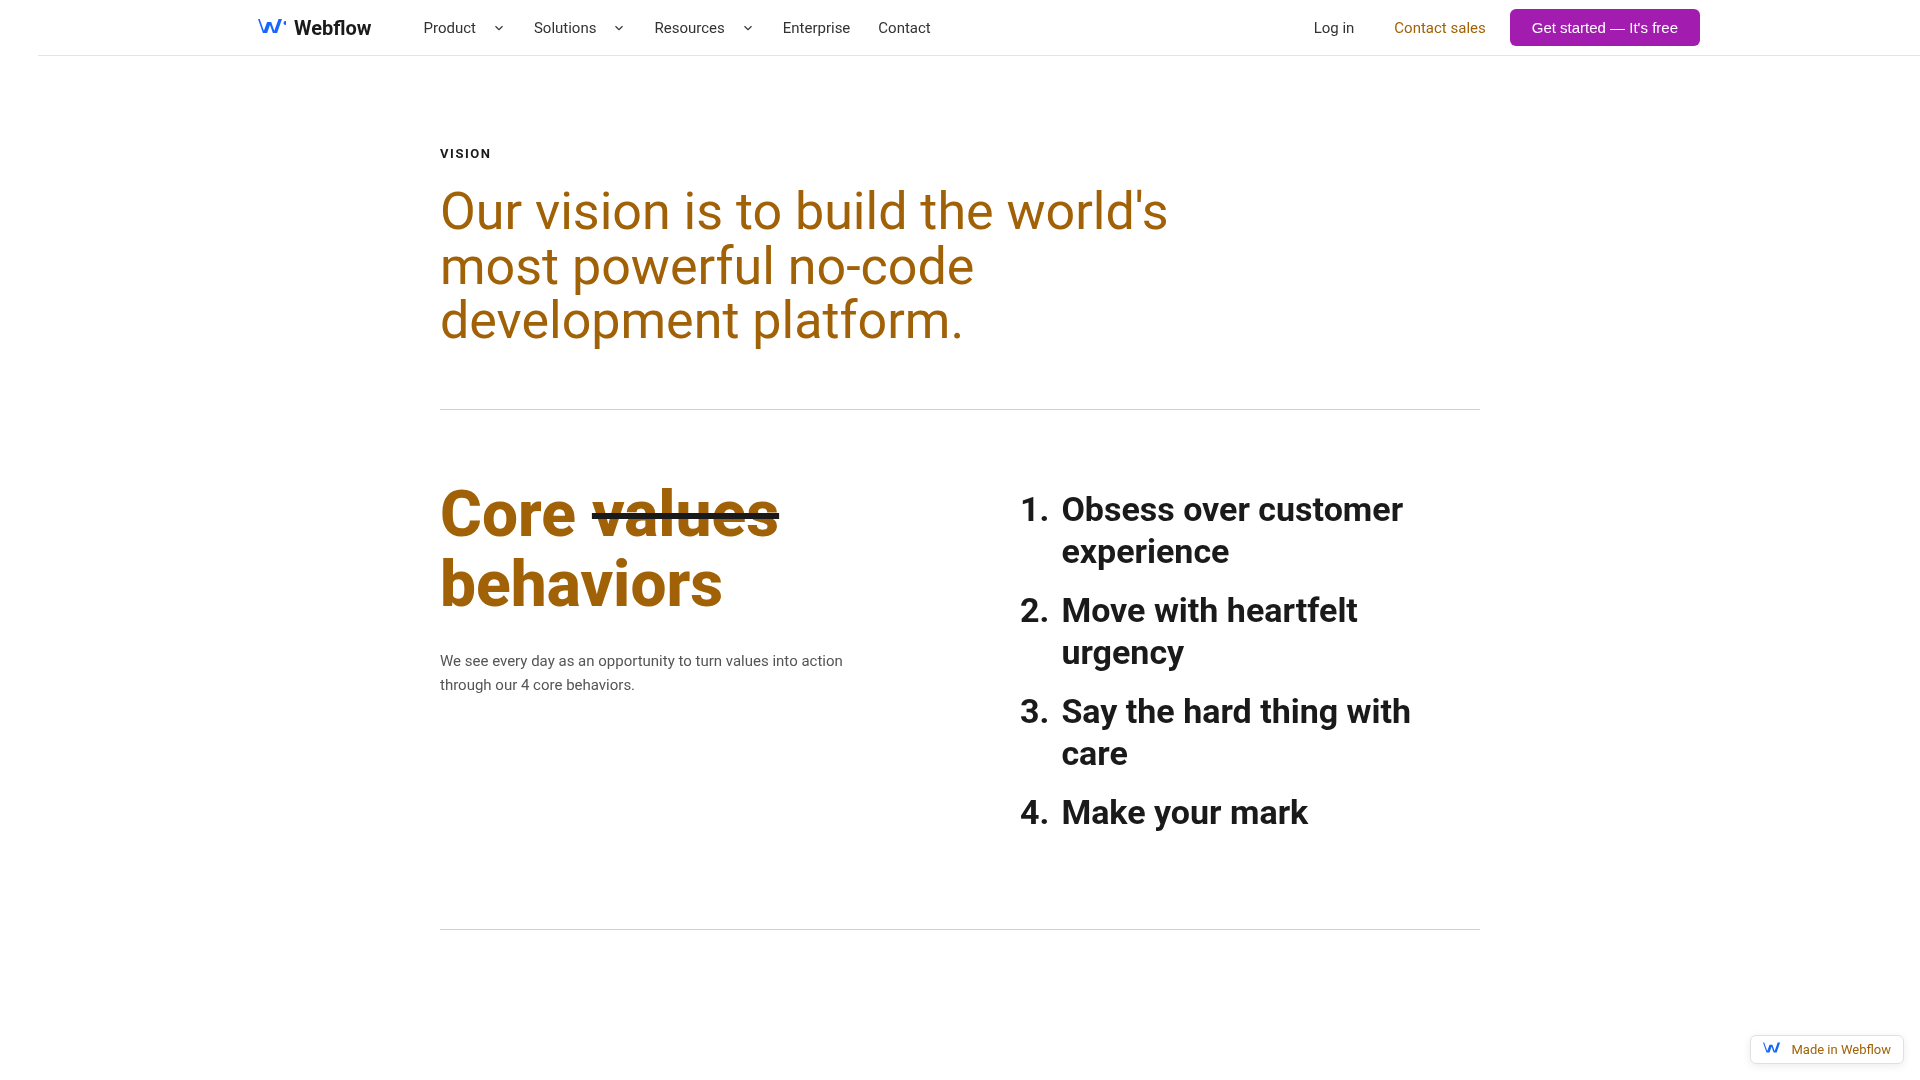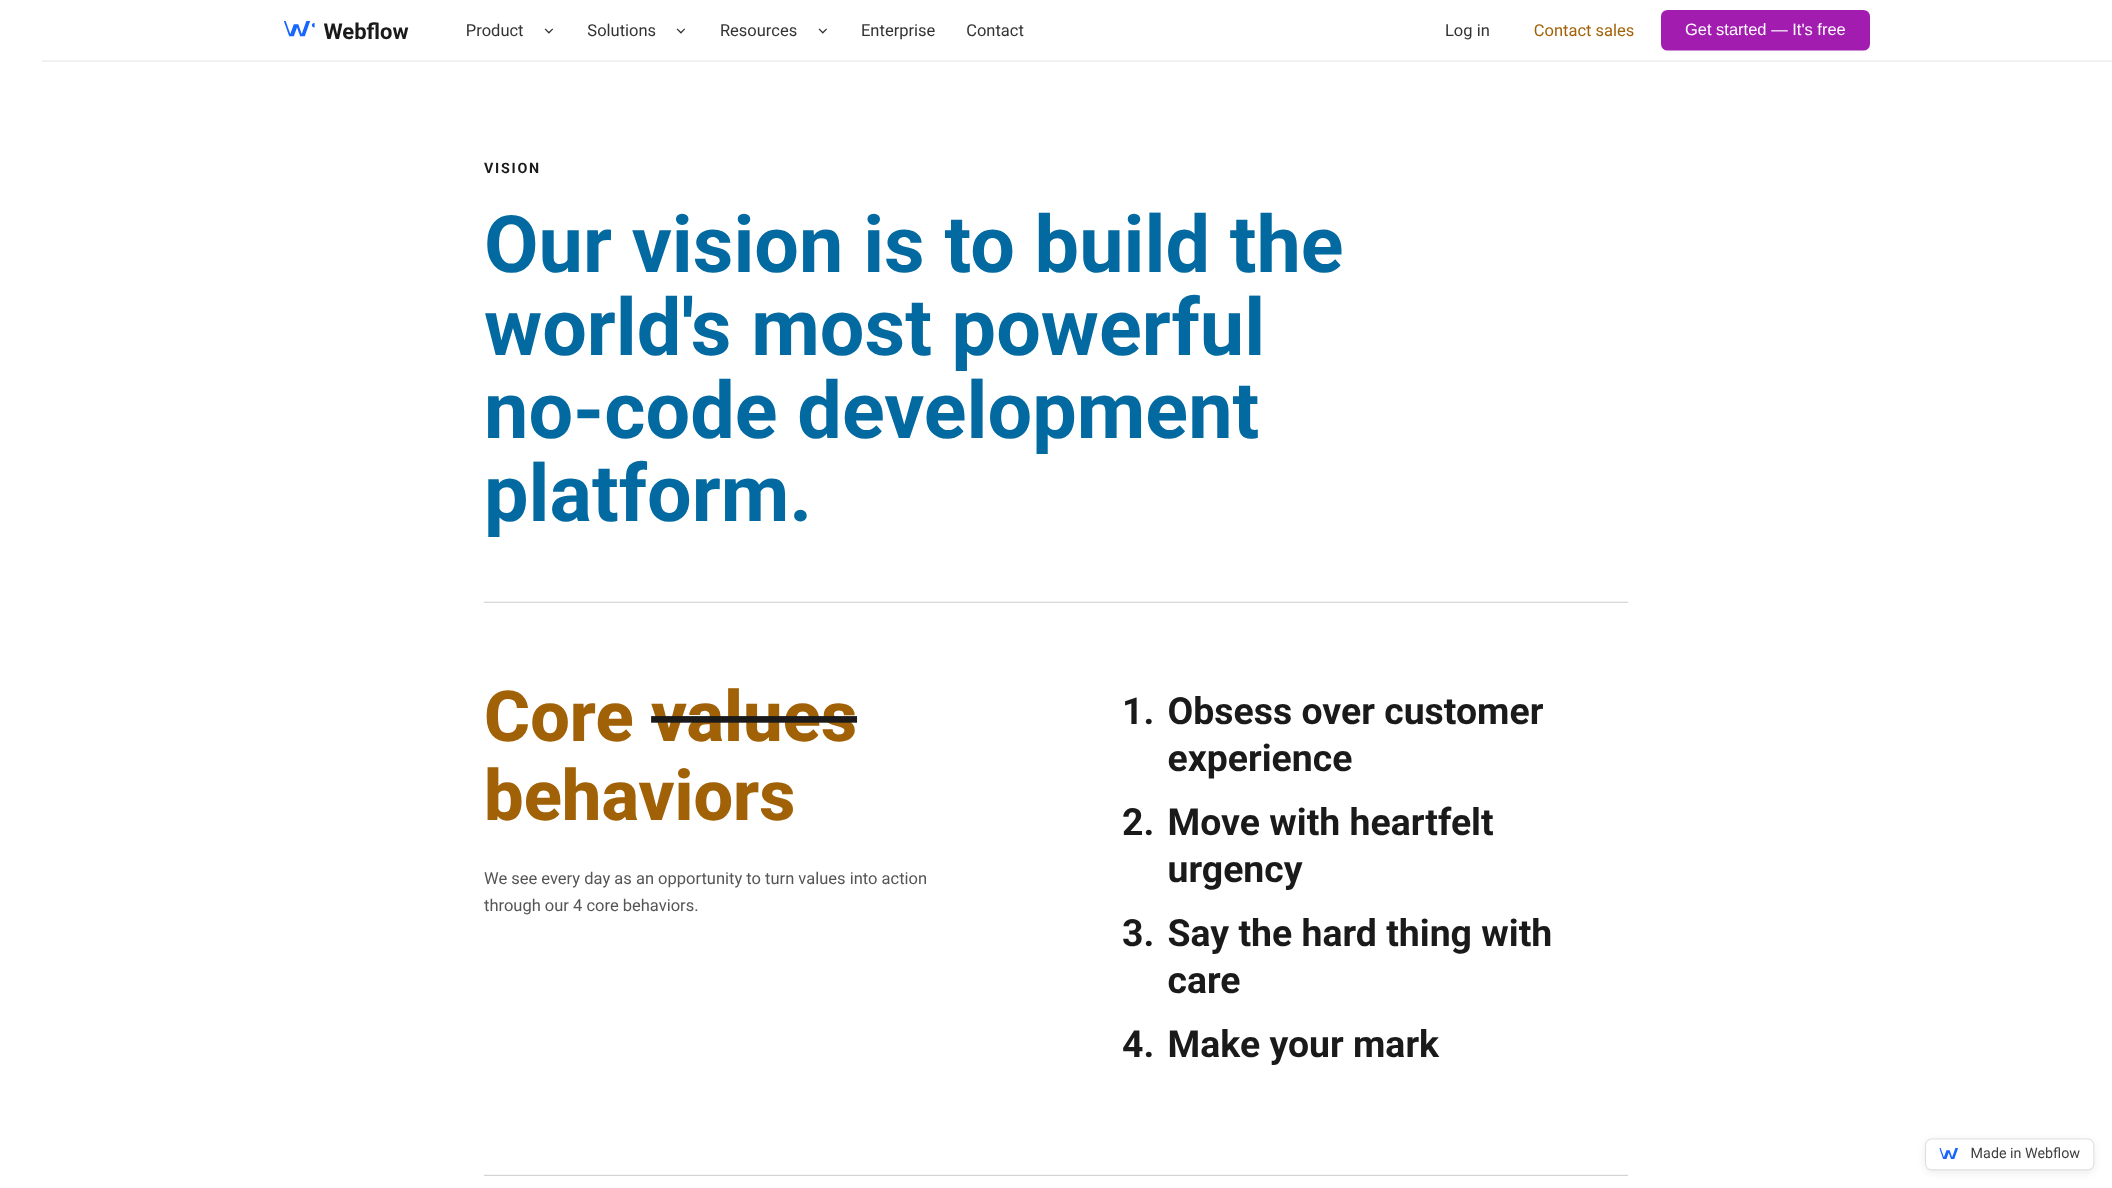--- a/index.html
+++ b/index.html
@@ -128,24 +128,24 @@
 
     .vision-label {
       font-size: 13px;
       font-weight: 700;
       letter-spacing: 0.12em;
       color: #1a1a1a;
       margin-bottom: 24px;
     }
 
     .vision-title {
-      font-size: 72px;
-      font-weight: 700;
+      font-size: 52px;
+      font-weight: 400;
       line-height: 1.05;
-      color: #0369a1;
+      color: #a16207;
       max-width: 820px;
     }
 
     
     .divider {
       border: none;
       border-top: 1px solid #d0d0d0;
       margin: 0;
     }
 
@@ -212,28 +212,28 @@
       padding: 60px 0;
       border-top: 1px solid #d0d0d0;
     }
 
     
     .made-in-webflow {
       position: fixed;
       bottom: 16px;
       right: 16px;
       display: flex;
-      align-items: flex-end;
+      align-items: flex-start;
       gap: 8px;
       background: #fff;
       border: 1px solid #e0e0e0;
       border-radius: 6px;
       padding: 6px 12px;
       font-size: 13px;
-      color: #404040;
+      color: #a16207;
       box-shadow: 0 2px 8px rgba(0,0,0,0.08);
     }
 
     .webflow-badge-logo {
       display: flex;
       align-items: center;
     }
   </style>
 </head>
 <body>

